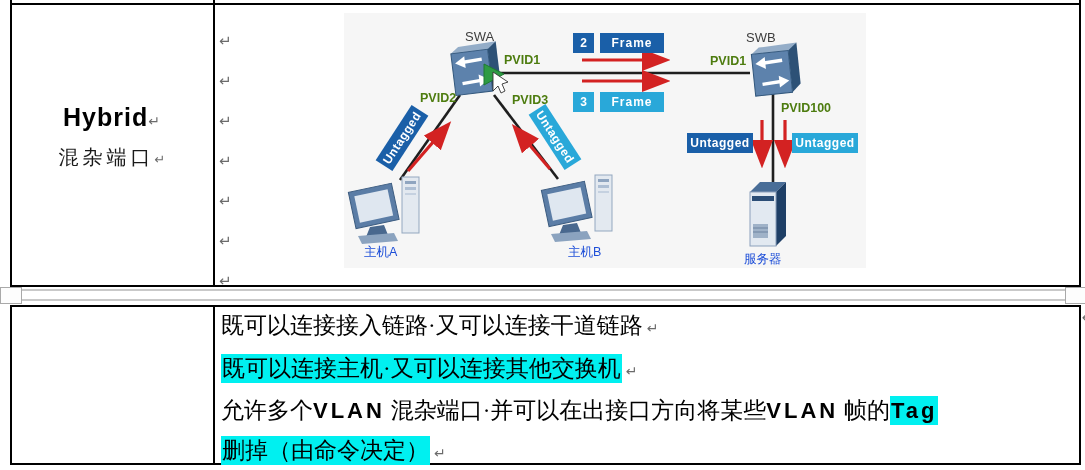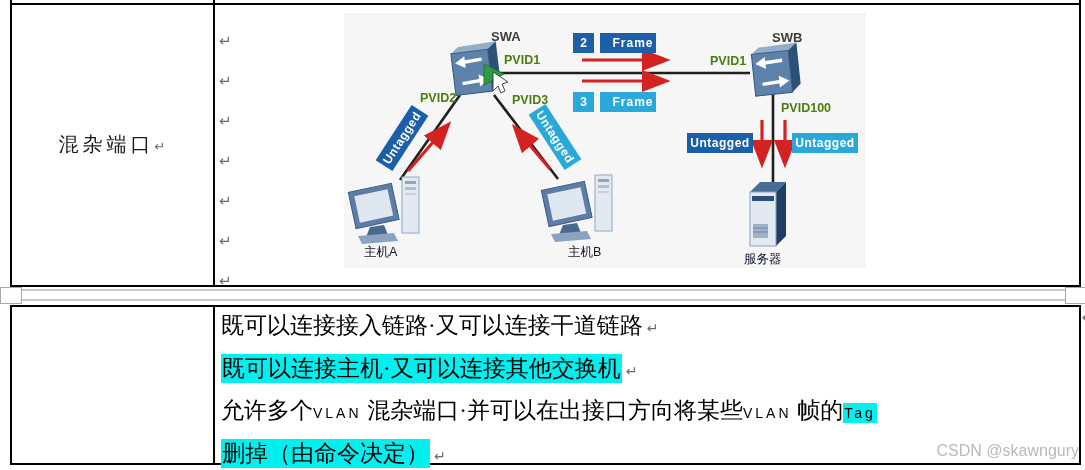--- a/index.html
+++ b/index.html
@@ -7,44 +7,44 @@
         font-family:"Liberation Serif", serif;}
   .vb{position:absolute;width:2px;background:#000;}
   .hb{position:absolute;height:2px;background:#000;}
   .gline{position:absolute;height:2px;background:#c9c9c9;}
   .handle{position:absolute;border:1px solid #a9a9a9;background:#fdfdfd;}
   .pmark{color:#6b6b6b;font-family:"DejaVu Sans", sans-serif;font-weight:400;}
   
   .cell1{position:absolute;left:12px;top:103px;width:200px;text-align:center;}
   .hyb-title{font-family:"Liberation Sans", sans-serif;font-weight:700;font-size:25px;color:#000;letter-spacing:1px;}
   .hyb-title .pmark{font-size:14px;font-weight:400;}
-  .hyb-sub{margin-top:28px;font-size:20px;color:#1a1a1a;letter-spacing:4px;}
+  .hyb-sub{margin-top:12px;font-size:20px;color:#1a1a1a;letter-spacing:4px;}
   .hyb-sub .pmark{font-size:13px;letter-spacing:0;}
   
   .pcol{position:absolute;left:219px;top:21px;font-size:15px;line-height:40px;}
   .pcol div{height:40px;}
   
   .diagram{position:absolute;left:344px;top:13px;width:522px;height:255px;background:#f6f6f6;
            font-family:"Liberation Sans", sans-serif;}
-  .dlabel{position:absolute;font-size:13px;font-weight:700;color:#3d3d3d;margin-left:26px;}
+  .dlabel{position:absolute;font-size:13px;font-weight:400;color:#3d3d3d;}
   .pvid{position:absolute;font-size:12.5px;font-weight:700;color:#4d7c0f;}
   .badge{position:absolute;display:flex;gap:6px;}
   .badge .num{width:21px;height:20px;color:#fff;font-size:12px;font-weight:700;
               display:flex;align-items:center;justify-content:center;}
-  .badge .word{width:46px;height:20px;color:#fff;font-size:12px;font-weight:700;
-               display:flex;align-items:center;justify-content:center;letter-spacing:1px;padding-left:10px;}
+  .badge .word{width:64px;height:20px;color:#fff;font-size:12px;font-weight:700;
+               display:flex;align-items:center;justify-content:center;letter-spacing:1px;}
   .dkblue{background:#1a5fa8;}
   .ltblue{background:#29a8d9;}
   .unt{position:absolute;width:66px;height:20px;color:#fff;font-size:12px;font-weight:700;
        display:flex;align-items:center;justify-content:center;letter-spacing:.5px;}
-  .cnlabel{position:absolute;font-size:12.5px;color:#0f172a;font-weight:400;}
+  .cnlabel{position:absolute;font-size:12.5px;color:#1d4ed8;font-weight:400;}
   
   .notes{position:absolute;left:221px;top:306px;width:856px;font-size:23px;color:#000;line-height:39.5px;}
   .notes .hl{background:#00f0f0;padding:2px 1px;}
-  .latin{font-family:"Liberation Sans", sans-serif;font-weight:400;letter-spacing:3px;font-size:14px;}
+  .latin{font-family:"Liberation Sans", sans-serif;font-weight:700;letter-spacing:3px;font-size:22px;}
   .notes .pmark{font-size:14px;margin-left:4px;}
   .watermark{position:absolute;right:6px;top:442px;font-family:"Liberation Sans", sans-serif;
              font-size:16px;color:#b9b9b9;}
   .stray-pmark{position:absolute;left:1082px;top:310px;font-size:13px;color:#6b6b6b;
                font-family:"DejaVu Sans", sans-serif;}
 </style>
 </head>
 <body>
 
 <div class="page">
@@ -60,20 +60,21 @@
   <div class="handle" style="left:0;top:287px;width:20px;height:15px"></div>
   <div class="handle" style="left:1065px;top:287px;width:19px;height:15px"></div>
 
   <div class="vb" style="left:10px;top:305px;height:160px"></div>
   <div class="vb" style="left:213px;top:305px;height:160px"></div>
   <div class="vb" style="left:1079px;top:305px;height:160px"></div>
   <div class="hb" style="left:10px;top:305px;width:1071px"></div>
   <div class="hb" style="left:10px;top:463px;width:1071px"></div>
 
   <div class="cell1">
+    <div class="hyb-title"><span>Hybrid</span><span class="pmark">↵</span></div>
     <div class="hyb-sub"><span>混杂端口</span><span class="pmark">↵</span></div>
   </div>
 
   <div class="pcol">
     <div class="pmark">↵</div>
     <div class="pmark">↵</div>
     <div class="pmark">↵</div>
     <div class="pmark">↵</div>
     <div class="pmark">↵</div>
     <div class="pmark">↵</div>
@@ -196,15 +197,14 @@
 
   <div class="stray-pmark">↵</div>
 
   <div class="notes">
     <div><span>既可以连接接入链路·又可以连接干道链路</span><span class="pmark">↵</span></div>
     <div><span class="hl">既可以连接主机·又可以连接其他交换机</span><span class="pmark">↵</span></div>
     <div><span>允许多个</span><span class="latin">VLAN</span><span> 混杂端口·并可以在出接口方向将某些</span><span class="latin">VLAN</span><span> 帧的</span><span class="latin hl">Tag</span></div>
     <div><span class="hl">删掉（由命令决定）</span><span class="pmark">↵</span></div>
   </div>
 
-  <div class="watermark">CSDN @skawngury</div>
 
 </div>
 
 </body></html>

